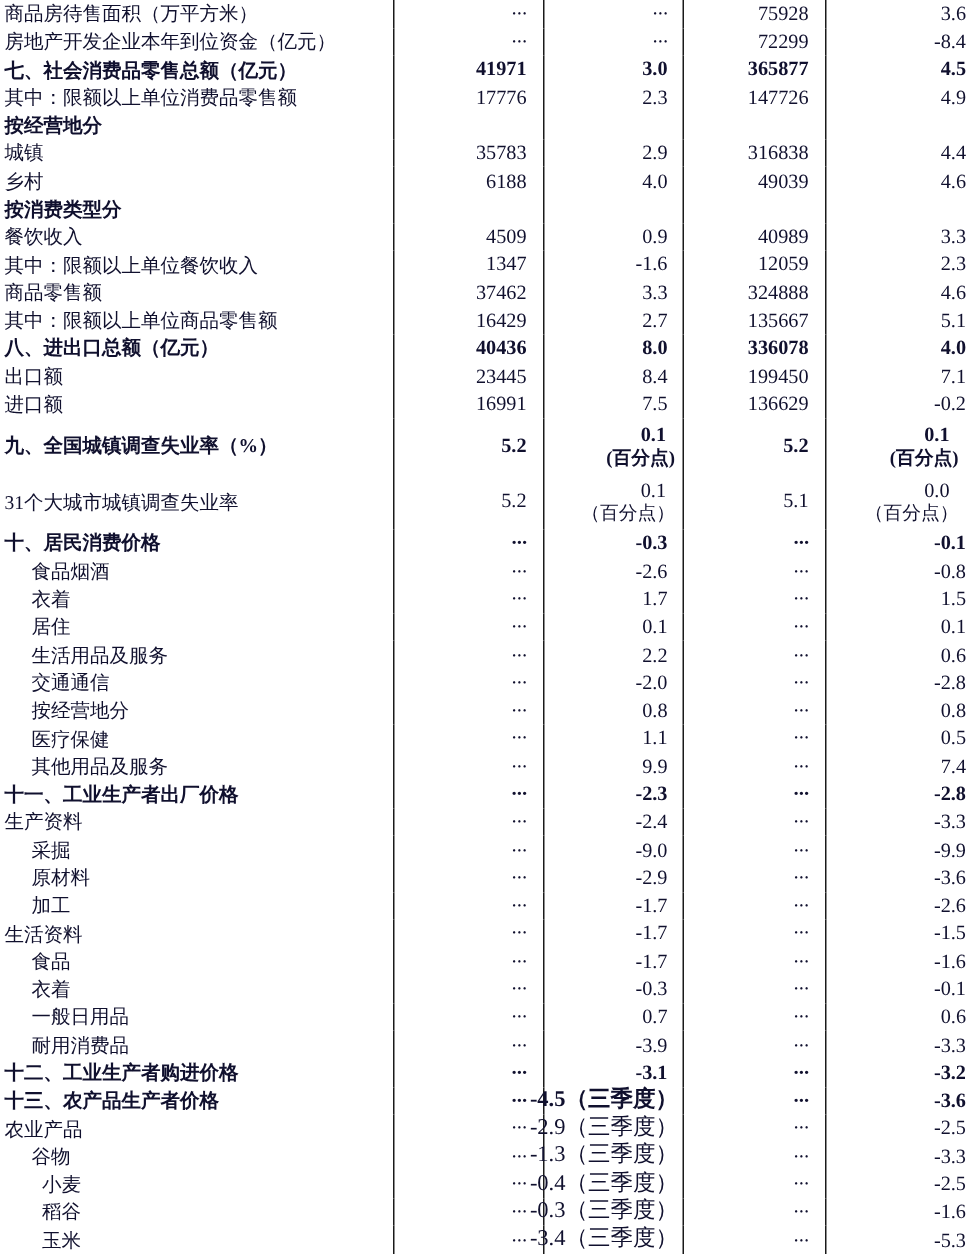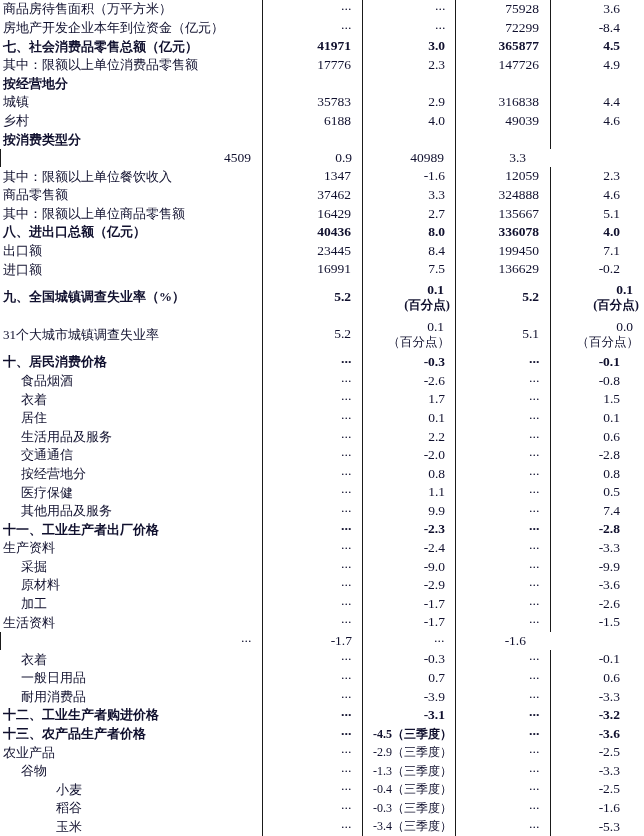--- a/index.html
+++ b/index.html
@@ -16,31 +16,31 @@
   }
   .row.tall{height:37.16px;}
   .row.b{font-weight:bold;}
   .cell{
     display:flex;align-items:center;height:100%;
     font-size:13px;line-height:1.05;white-space:nowrap;
   }
   .label{justify-content:flex-start;padding-left:3px;}
   .ind0{padding-left:3px;}
   .ind1{padding-left:21px;text-align:right;}
-  .ind2{padding-left:56px;text-align:right;}
+  .ind2{padding-left:28px;text-align:right;}
   .num{
     justify-content:flex-end;
     border-left:1px solid #1a1a1a;
     font-size:13.5px;
   }
   .c1{padding-right:11px;}
   .c2{padding-right:10px;}
   .c3{padding-right:11px;}
-  .c4{padding-right:24px;}
-  .c2.tight{padding-right:3px;font-size:12px;}
+  .c4{padding-right:0;}
+  .c2.tight{padding-right:3px;font-size:15px;}
   .num.two{padding-right:5px;}
   .stack{display:flex;flex-direction:column;align-items:flex-end;}
   .stack .v{font-size:13.5px;line-height:16px;padding-right:6px;}
   .stack .s{font-size:12.5px;line-height:15px;}
   .dots{letter-spacing:-1px;}
 </style>
 </head>
 <body>
 
 <div class="table">
@@ -94,20 +94,21 @@
       <div class="cell num c4">4.6</div>
     </div>
     <div class="row b">
       <div class="cell label ind0">按消费类型分</div>
       <div class="cell num c1"></div>
       <div class="cell num c2"></div>
       <div class="cell num c3"></div>
       <div class="cell num c4"></div>
     </div>
     <div class="row">
+      <div class="cell label ind0">餐饮收入</div>
       <div class="cell num c1">4509</div>
       <div class="cell num c2">0.9</div>
       <div class="cell num c3">40989</div>
       <div class="cell num c4">3.3</div>
     </div>
     <div class="row">
       <div class="cell label ind0">其中：限额以上单位餐饮收入</div>
       <div class="cell num c1">1347</div>
       <div class="cell num c2">-1.6</div>
       <div class="cell num c3">12059</div>
@@ -281,20 +282,21 @@
       <div class="cell num c4">-2.6</div>
     </div>
     <div class="row">
       <div class="cell label ind0">生活资料</div>
       <div class="cell num c1 dots">···</div>
       <div class="cell num c2">-1.7</div>
       <div class="cell num c3 dots">···</div>
       <div class="cell num c4">-1.5</div>
     </div>
     <div class="row">
+      <div class="cell label ind1">食品</div>
       <div class="cell num c1 dots">···</div>
       <div class="cell num c2">-1.7</div>
       <div class="cell num c3 dots">···</div>
       <div class="cell num c4">-1.6</div>
     </div>
     <div class="row">
       <div class="cell label ind1">衣着</div>
       <div class="cell num c1 dots">···</div>
       <div class="cell num c2">-0.3</div>
       <div class="cell num c3 dots">···</div>

